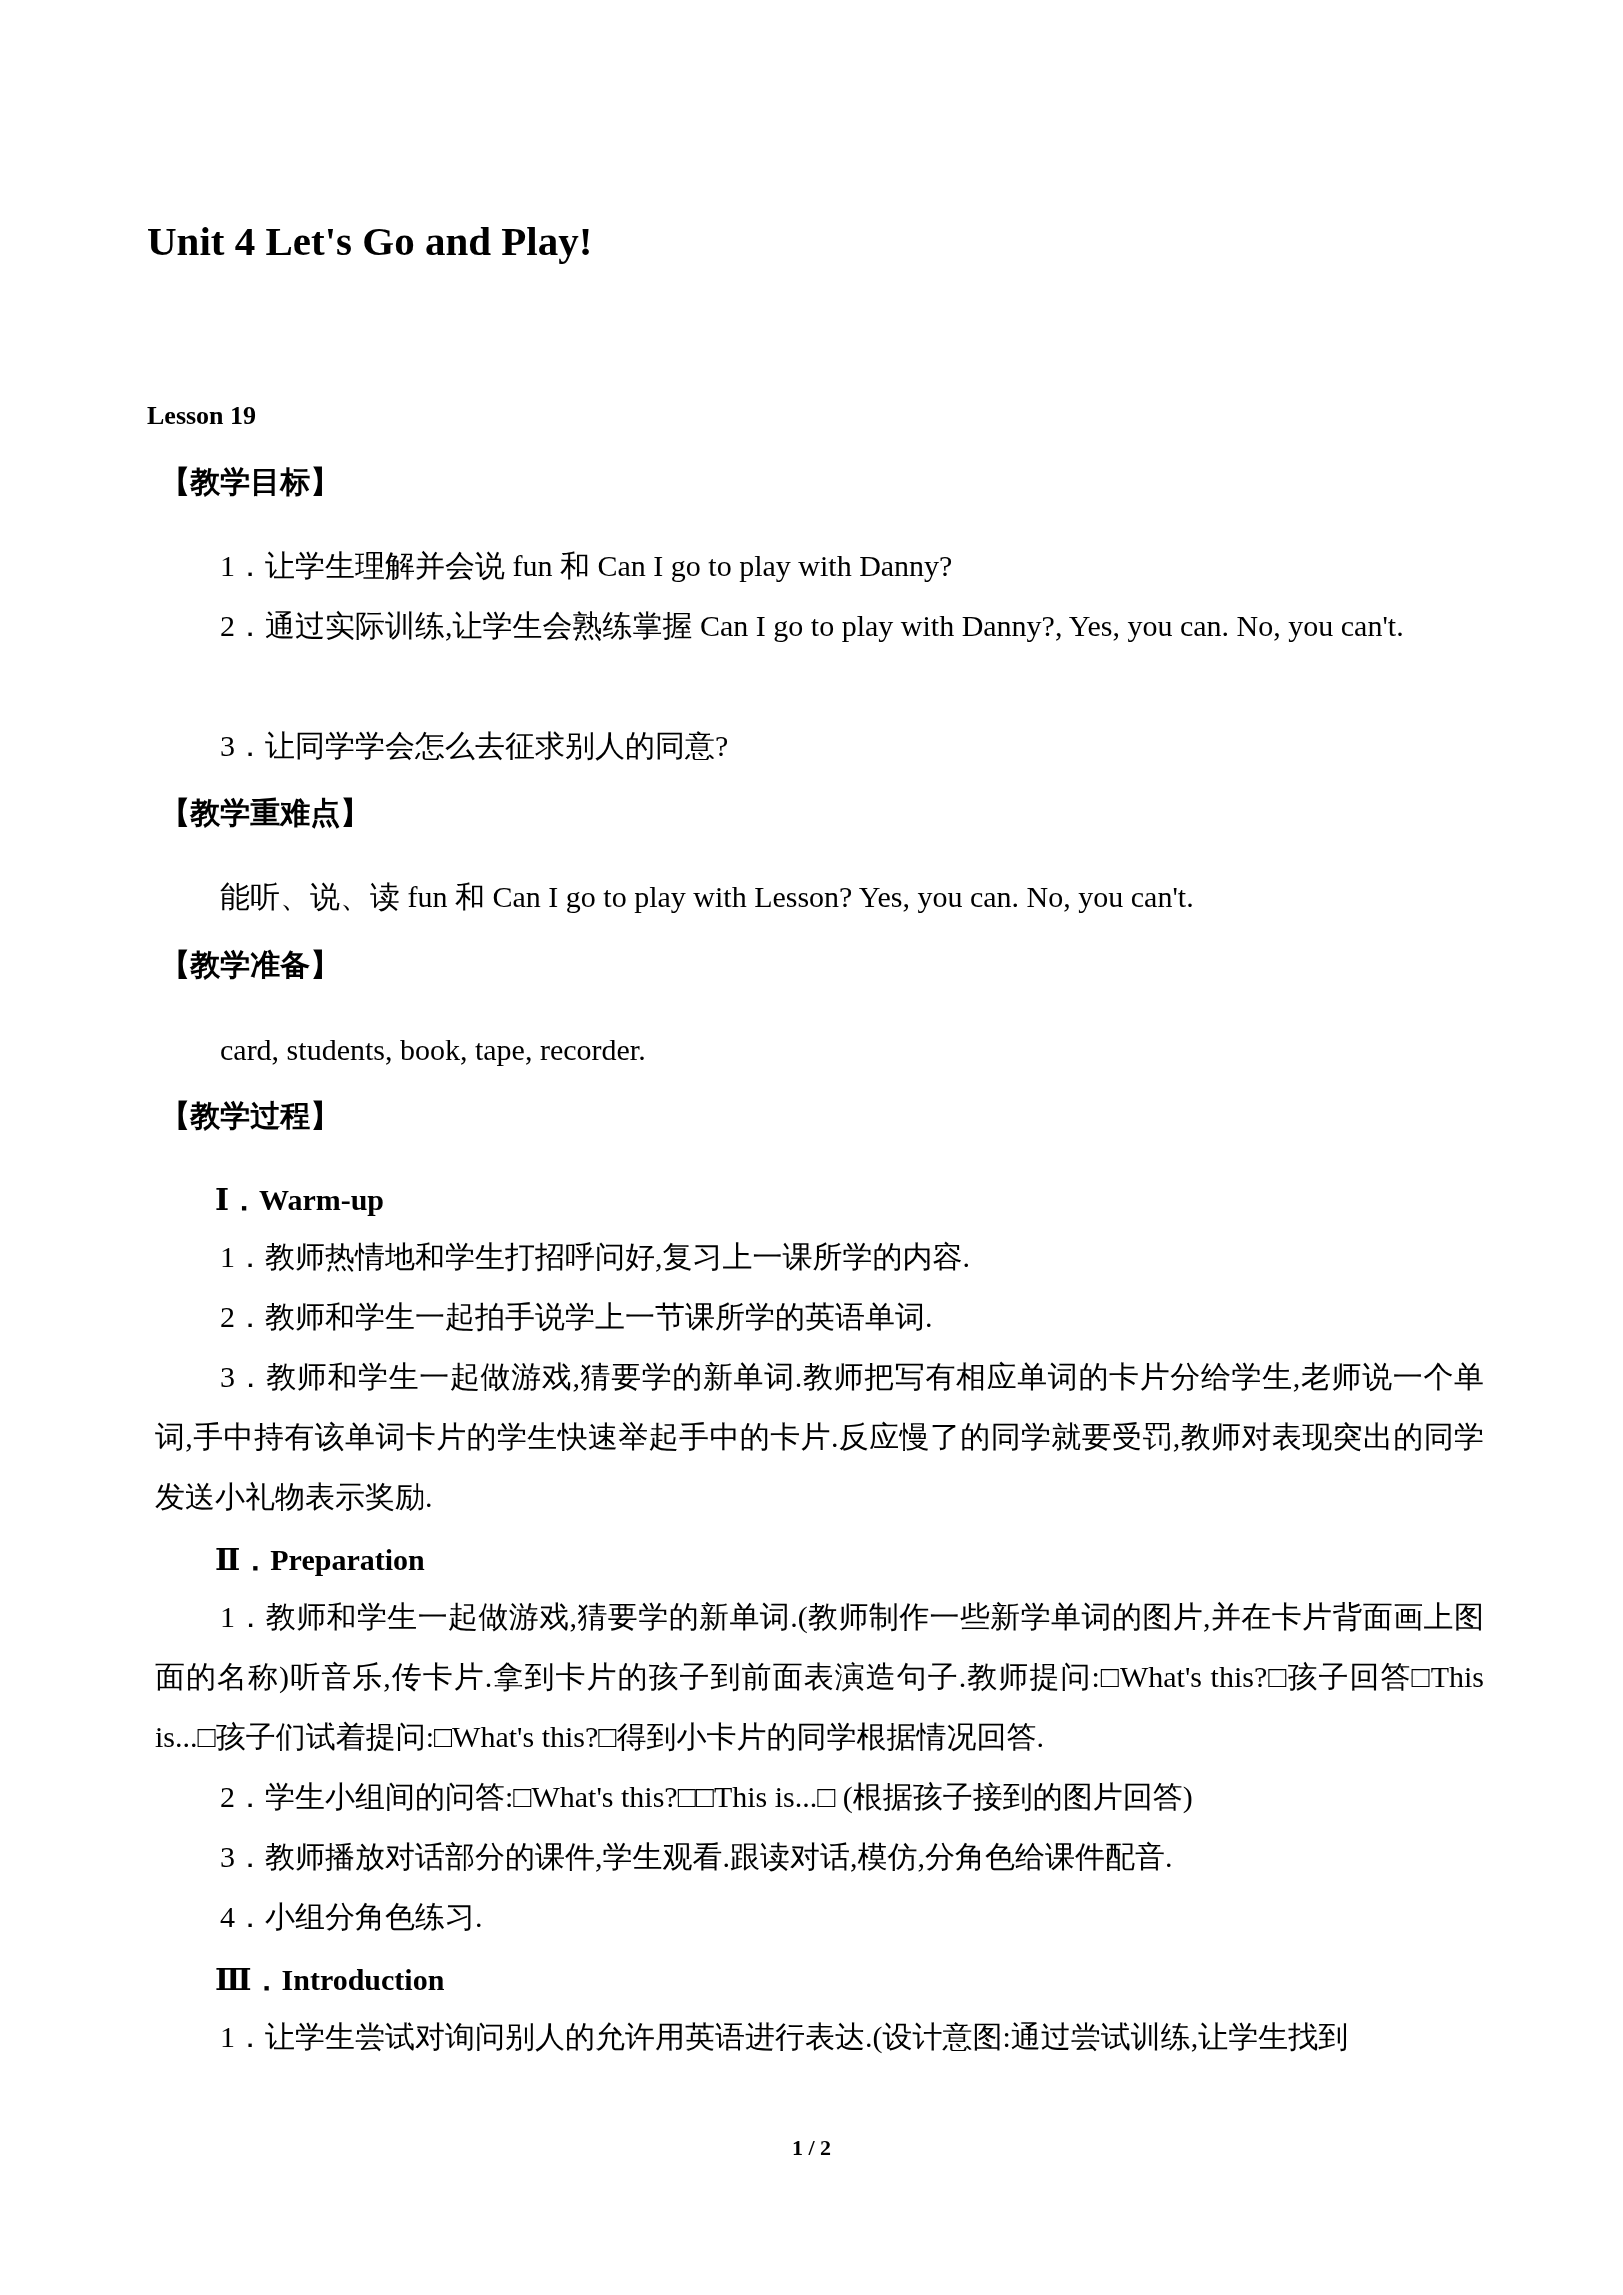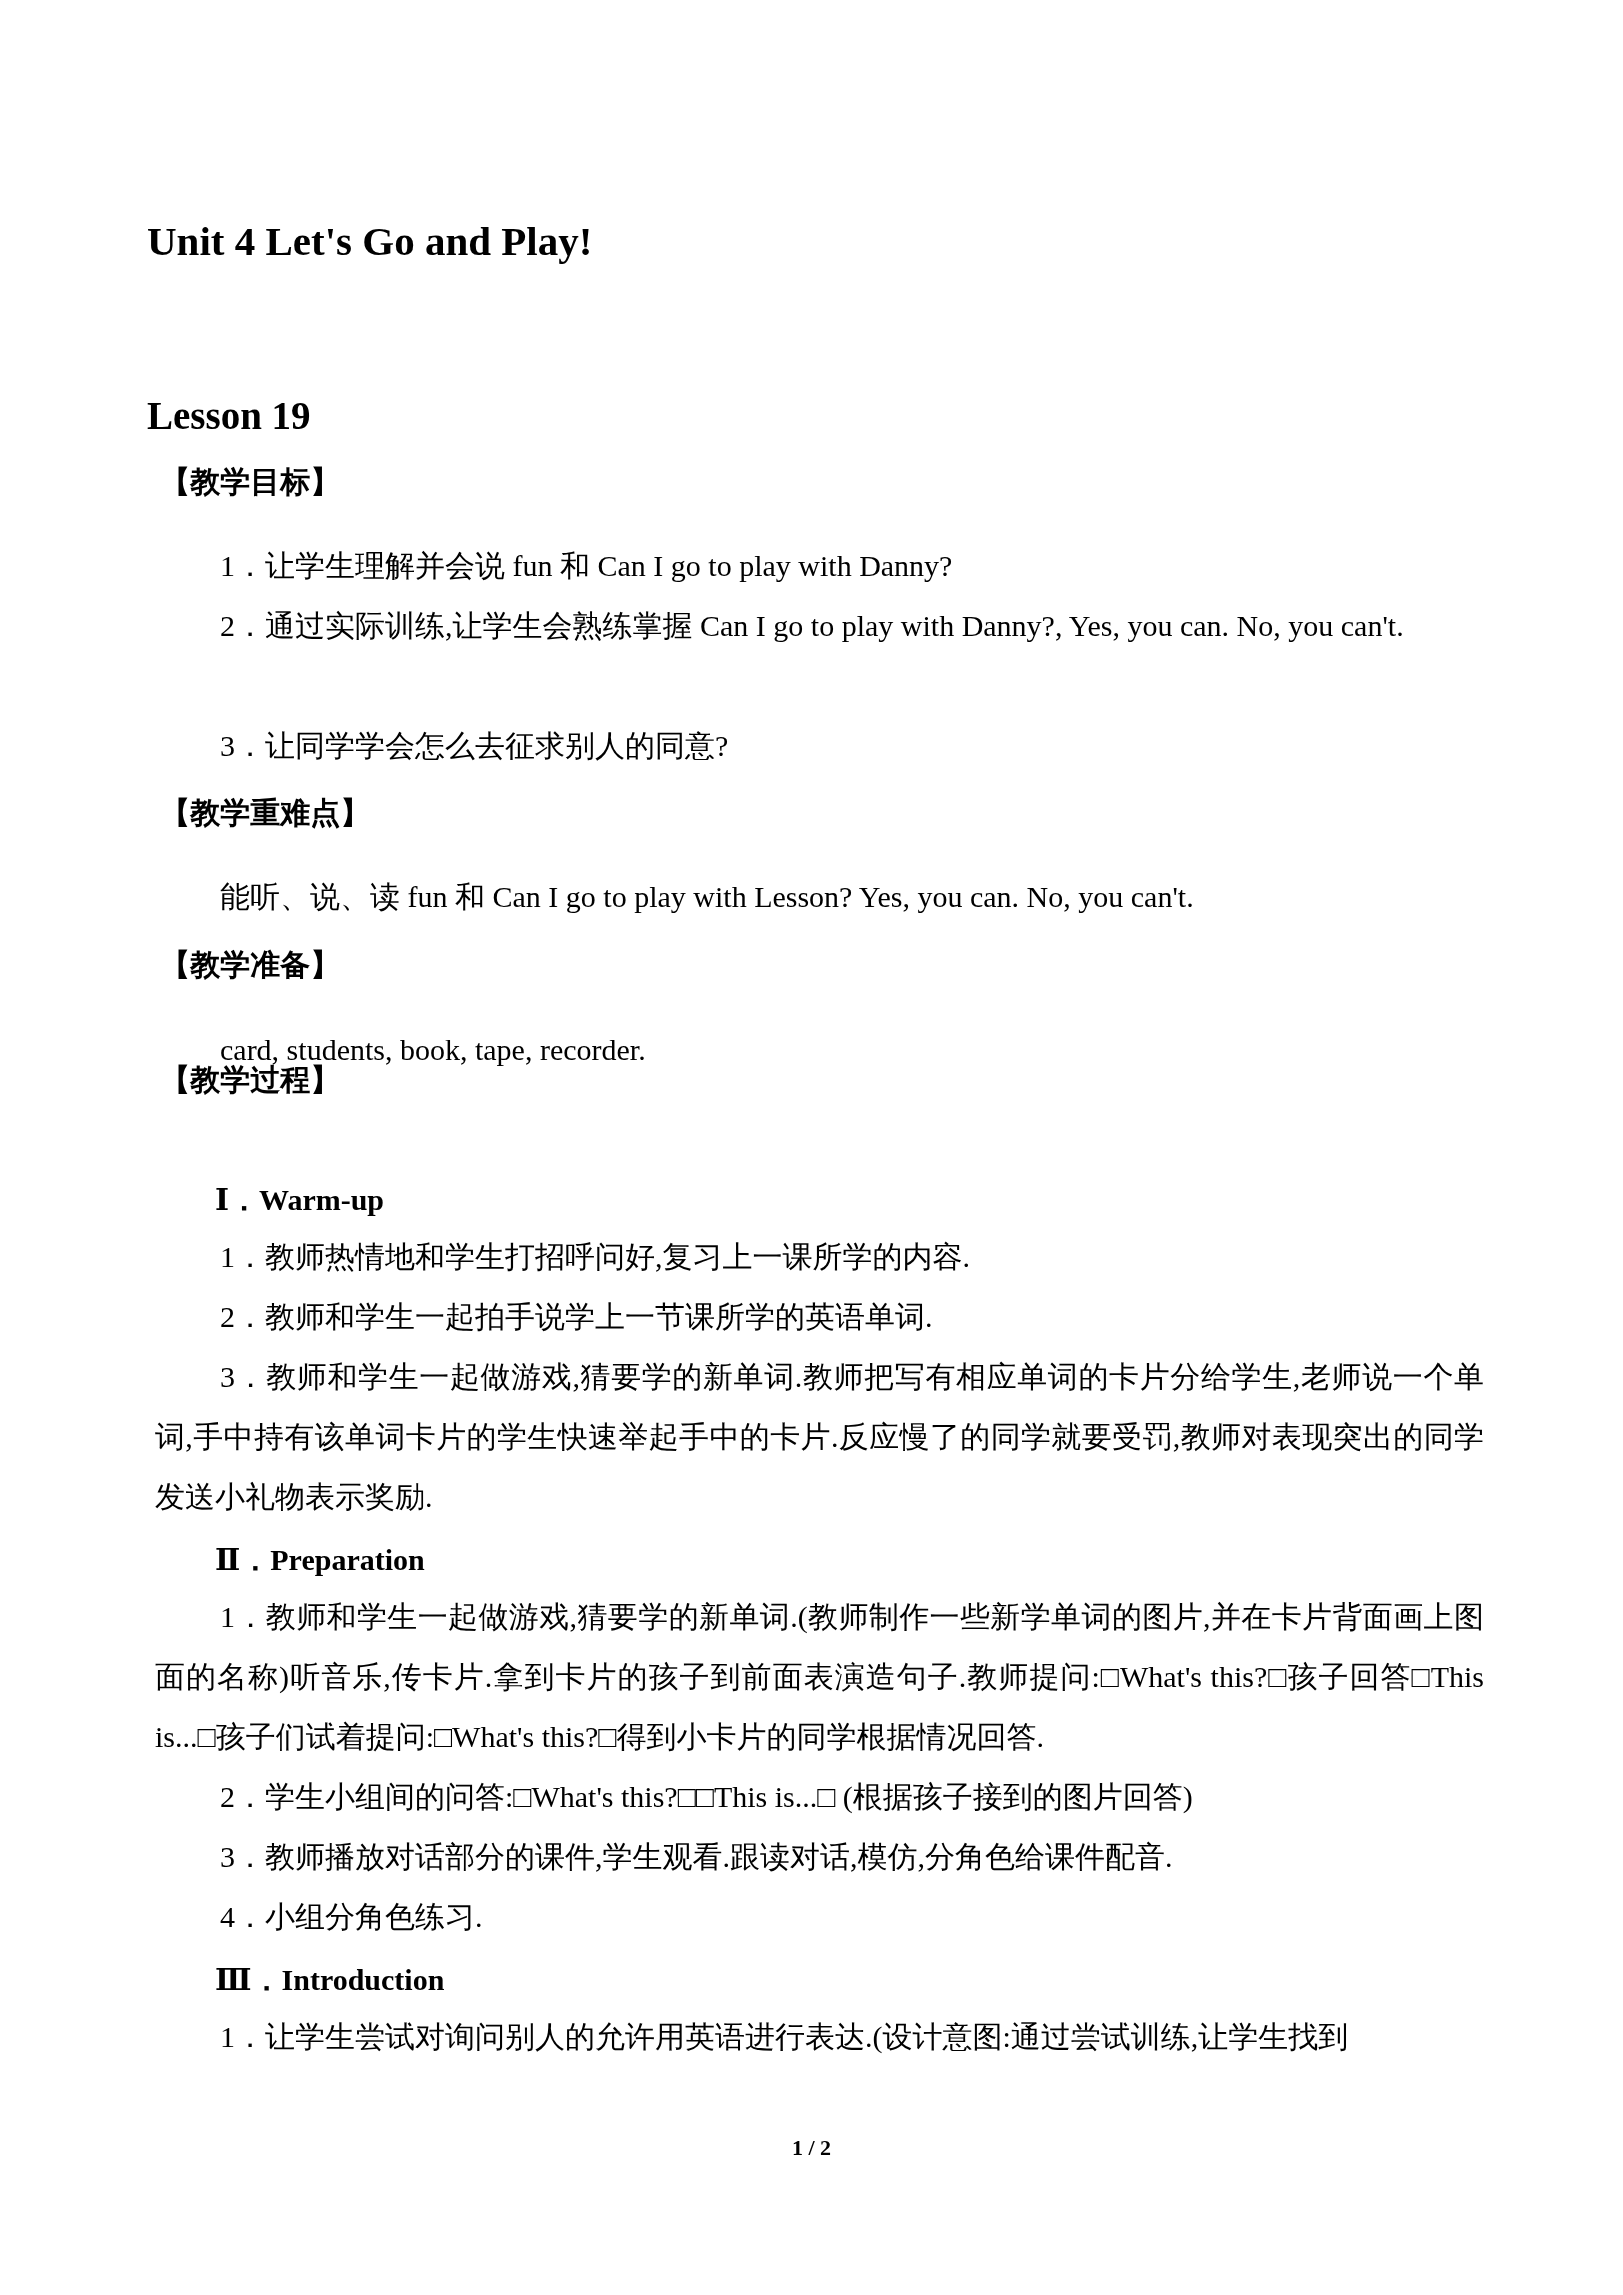--- a/index.html
+++ b/index.html
@@ -7,21 +7,21 @@
     width: 1623px; height: 2295px; position: relative; overflow: hidden;
     font-family: "Liberation Serif", "DejaVu Serif", serif; color: #000;
   }
   .page { position: absolute; left: 147px; top: 0; width: 1329px; }
   .title {
     position: absolute; left: 0; width: 1329px; top: 217px; text-align: left;
     font-weight: bold; font-size: 41px; line-height: 49px;
   }
   .lesson {
     position: absolute; left: 0; top: 394px; font-weight: bold;
-    font-size: 39px; line-height: 44px;
+    font-size: 26px; line-height: 44px;
   }
   .sec-head {
     position: absolute; left: -6.8px; font-weight: bold; font-size: 30px;
     line-height: 48px; font-family: "DejaVu Sans", sans-serif; margin-left: 20px;
   }
   .para {
     position: absolute; left: 8px; width: 1329px; font-size: 30px; line-height: 60px;
     text-indent: 65px; text-align: justify; text-align-last: left;
   }
   .sub-head {
@@ -43,21 +43,21 @@
   <div class="para" style="top:536px">1．让学生理解并会说  fun  和  Can I go to play with Danny?</div>
   <div class="para" style="top:596px">2．通过实际训练,让学生会熟练掌握  Can I go to play with Danny?, Yes, you can. No, you can't.</div>
   <div class="para" style="top:716px">3．让同学学会怎么去征求别人的同意?</div>
 
   <div class="sec-head" style="top:789px">【教学重难点】</div>
   <div class="para" style="top:867px">能听、说、读  fun  和  Can I go to play with Lesson? Yes, you can. No, you can't.</div>
 
   <div class="sec-head" style="top:941px">【教学准备】</div>
   <div class="para" style="top:1020px">card, students, book, tape, recorder.</div>
 
-  <div class="sec-head" style="top:1056px">【教学过程】</div>
+  <div class="sec-head" style="top:1092px">【教学过程】</div>
 
   <div class="sub-head" style="top:1179px">Ⅰ．Warm-up</div>
   <div class="para" style="top:1227px">1．教师热情地和学生打招呼问好,复习上一课所学的内容.</div>
   <div class="para" style="top:1287px">2．教师和学生一起拍手说学上一节课所学的英语单词.</div>
   <div class="para" style="top:1347px">3．教师和学生一起做游戏,猜要学的新单词.教师把写有相应单词的卡片分给学生,老师说一个单词,手中持有该单词卡片的学生快速举起手中的卡片.反应慢了的同学就要受罚,教师对表现突出的同学发送小礼物表示奖励.</div>
 
   <div class="sub-head" style="top:1539px">Ⅱ．Preparation</div>
   <div class="para" style="top:1587px">1．教师和学生一起做游戏,猜要学的新单词.(教师制作一些新学单词的图片,并在卡片背面画上图面的名称)听音乐,传卡片.拿到卡片的孩子到前面表演造句子.教师提问:□What's   this?□孩子回答□This is...□孩子们试着提问:□What's this?□得到小卡片的同学根据情况回答.</div>
   <div class="para" style="top:1767px">2．学生小组间的问答:□What's this?□□This is...□ (根据孩子接到的图片回答)</div>
   <div class="para" style="top:1827px">3．教师播放对话部分的课件,学生观看.跟读对话,模仿,分角色给课件配音.</div>

